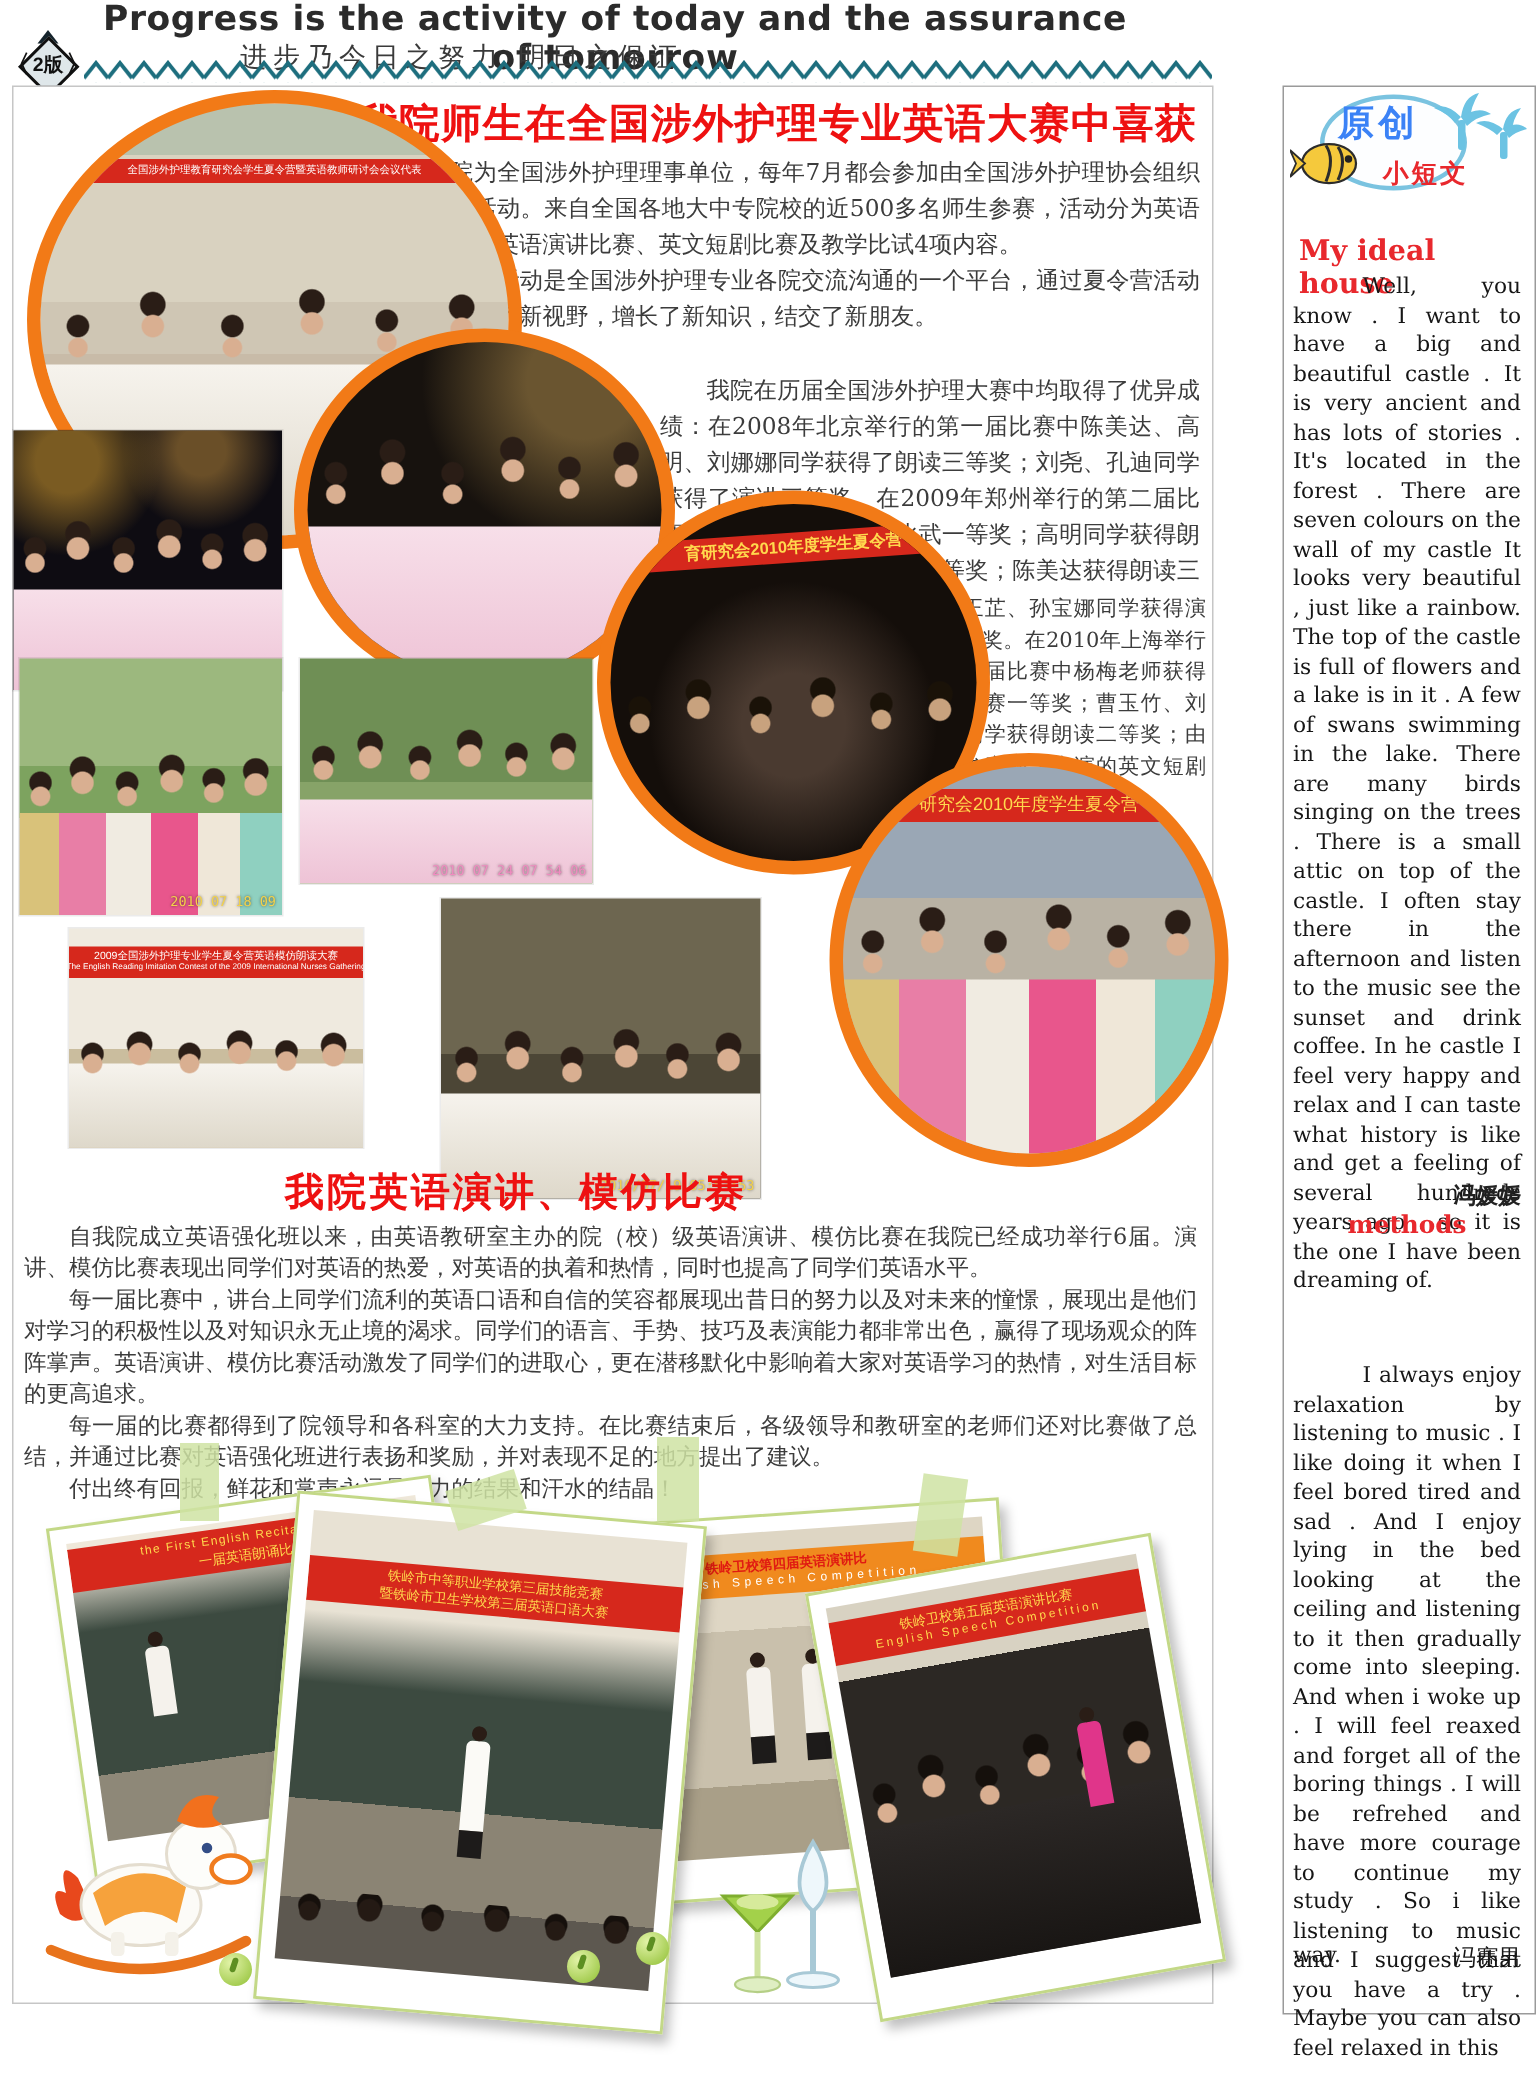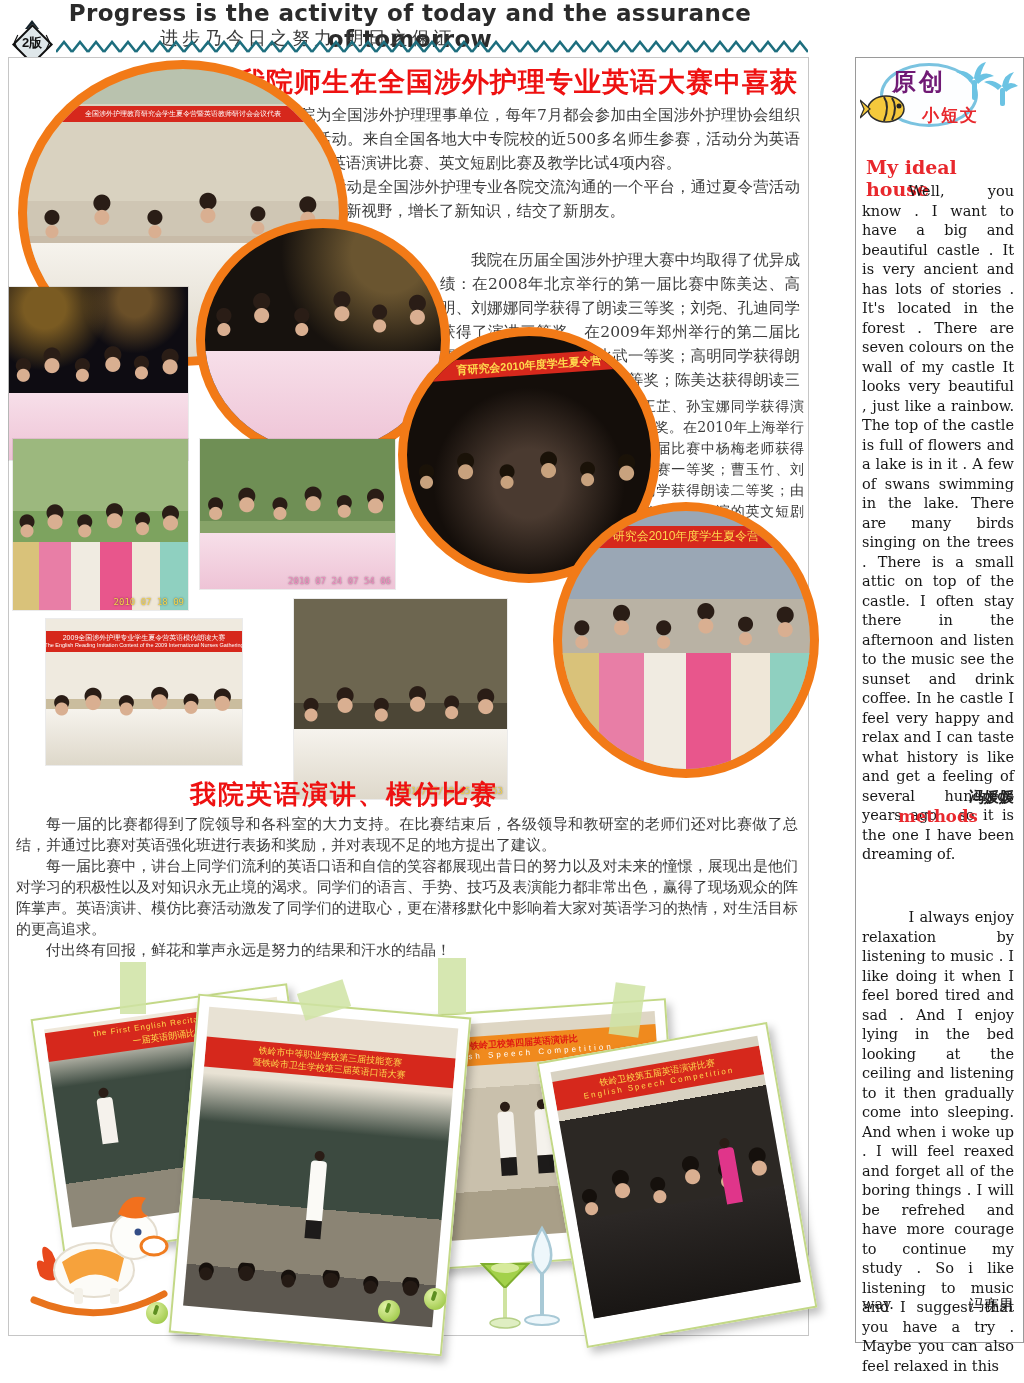--- a/index.html
+++ b/index.html
@@ -116,21 +116,21 @@
   
   .olive{position:absolute;width:22px;height:22px;border-radius:50%;
          background:radial-gradient(circle at 35% 30%,#e2f3a8,#8fbf33);z-index:5}
   .olive::after{content:"";position:absolute;left:8px;top:3px;width:4px;height:10px;
                 background:#5d8f22;border-radius:2px;transform:rotate(18deg)}
 
   
   .side{font-family:"DejaVu Serif",serif}
   .logo-bubble{left:880px;top:63px;width:92px;height:58px;border:3px solid #7ac3e0;
                border-radius:50%;background:#fdfeff}
-  .logo-l1{left:892px;top:66px;font-size:24px;font-weight:bold;color:#701a75;letter-spacing:3px;
+  .logo-l1{left:892px;top:66px;font-size:24px;font-weight:bold;color:#3b82f6;letter-spacing:3px;
            font-family:"DejaVu Serif",serif}
   .logo-l2{left:922px;top:104px;font-size:17px;font-weight:bold;color:#e8282d;letter-spacing:2px;
            font-family:"DejaVu Serif",serif}
   .e1-title{left:866px;top:156px;width:146px;font-size:19px;font-weight:bold;color:#e8282d}
   .e-body{width:152px;font-size:14.5px;line-height:19.5px;color:#161616;text-align:justify;font-weight:500}
   .e-body .ind{text-indent:3.2em}
   .e1-body{left:862px;top:182px}
   .e1-author{left:862px;top:788px;width:152px;text-align:right;font-size:15px;font-weight:bold;color:#222}
   .e2-title{left:858px;top:806px;width:160px;text-align:center;font-size:16.5px;font-weight:bold;
             color:#e8282d;line-height:1.3}
@@ -246,22 +246,23 @@
 <div class="abs photo r5">
   <div class="crowd" style="height:60%">
     <div class="shirts sh-white" style="height:58%"></div>
     <div class="heads"></div>
   </div>
   <div class="ts">2010/07/19 05:53:53</div>
 </div>
 
 <div class="abs hl hl2">我院英语演讲、模仿比赛</div>
 <div class="abs hand a2text">
+  <p>自我院成立英语强化班以来，由英语教研室主办的院（校）级英语演讲、模仿比赛在我院已经成功举行6届。演讲、模仿比赛表现出同学们对英语的热爱，对英语的执着和热情，同时也提高了同学们英语水平。</p>
+  <p>每一届比赛中，讲台上同学们流利的英语口语和自信的笑容都展现出昔日的努力以及对未来的憧憬，展现出是他们对学习的积极性以及对知识永无止境的渴求。同学们的语言、手势、技巧及表演能力都非常出色，赢得了现场观众的阵阵掌声。英语演讲、模仿比赛活动激发了同学们的进取心，更在潜移默化中影响着大家对英语学习的热情，对生活目标的更高追求。</p>
   <p>每一届的比赛都得到了院领导和各科室的大力支持。在比赛结束后，各级领导和教研室的老师们还对比赛做了总结，并通过比赛对英语强化班进行表扬和奖励，并对表现不足的地方提出了建议。</p>
-  <p>每一届比赛中，讲台上同学们流利的英语口语和自信的笑容都展现出昔日的努力以及对未来的憧憬，展现出是他们对学习的积极性以及对知识永无止境的渴求。同学们的语言、手势、技巧及表演能力都非常出色，赢得了现场观众的阵阵掌声。英语演讲、模仿比赛活动激发了同学们的进取心，更在潜移默化中影响着大家对英语学习的热情，对生活目标的更高追求。</p>
   <p>付出终有回报，鲜花和掌声永远是努力的结果和汗水的结晶！</p>
 </div>
 
 <div class="abs tape" style="left:120px;top:962px;width:26px;height:52px"></div>
 <div class="abs tape" style="left:300px;top:986px;width:48px;height:28px;transform:rotate(-18deg)"></div>
 <div class="abs tape" style="left:438px;top:958px;width:28px;height:56px"></div>
 <div class="abs tape" style="left:612px;top:984px;width:30px;height:52px;transform:rotate(8deg)"></div>
 
 <div class="polaroid" style="left:46px;top:1000px;width:235px;height:200px;transform:rotate(-8deg);z-index:2">
   <div class="pphoto pp1">

